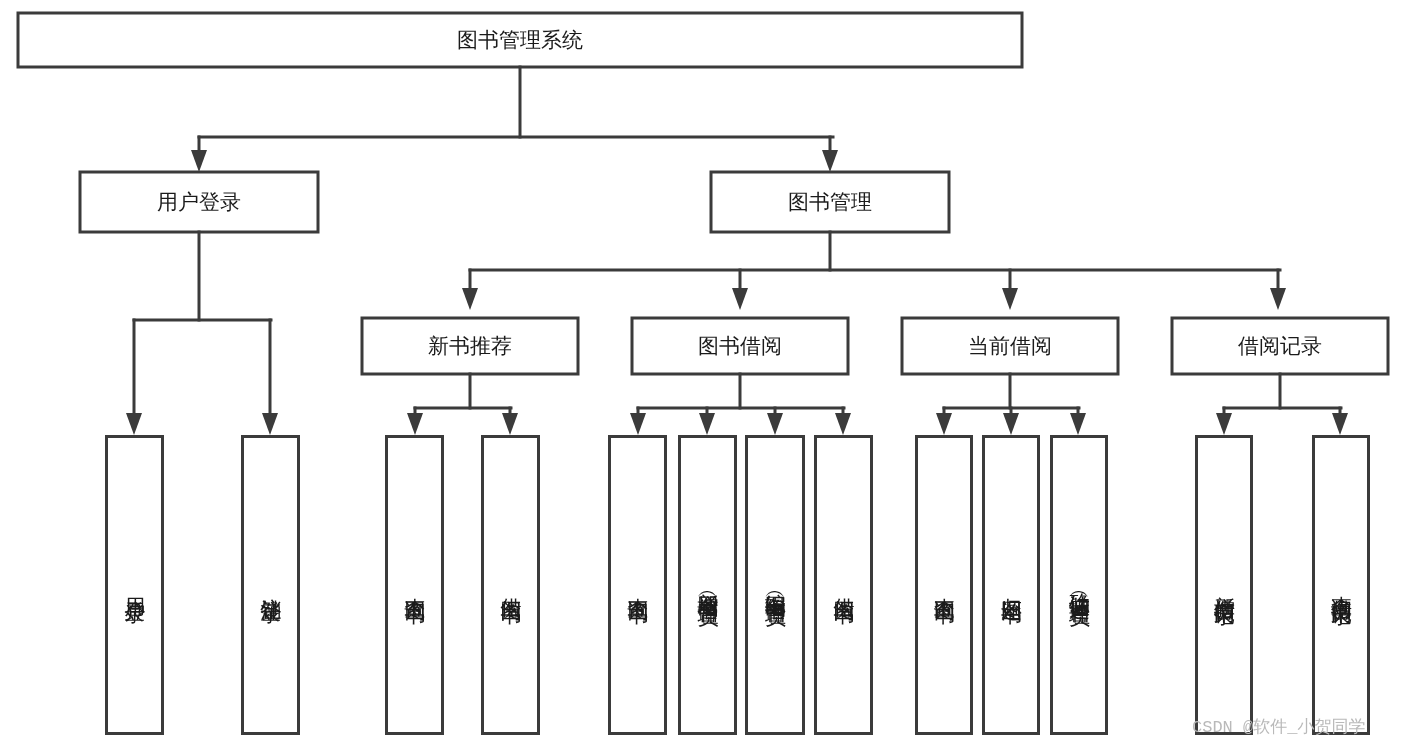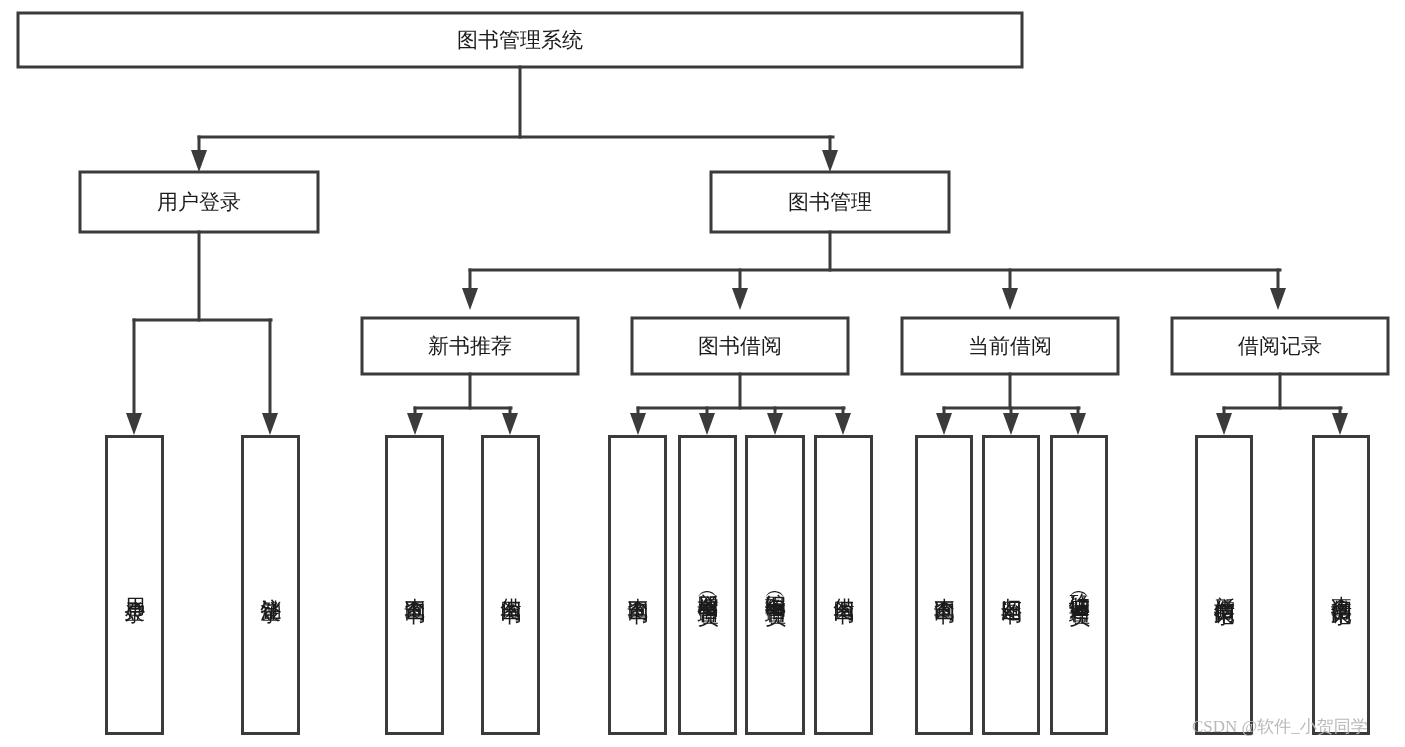--- a/index.html
+++ b/index.html
@@ -62,21 +62,21 @@
     box-sizing: border-box;
     border: 3px solid #3b3b3b;
     background: #ffffff;
     display: flex;
     align-items: center;
     justify-content: center;
     overflow: hidden;
   }
   .watermark {
     position: absolute;
-    font-family: Liberation Serif, serif;
+    font-family: Liberation Mono, monospace;
     font-size: 17px;
     color: #b9b9b9;
     white-space: nowrap;
     pointer-events: none;
   }
 </style>
 </head>
 <body>
 
 <div id="diagram-root">

